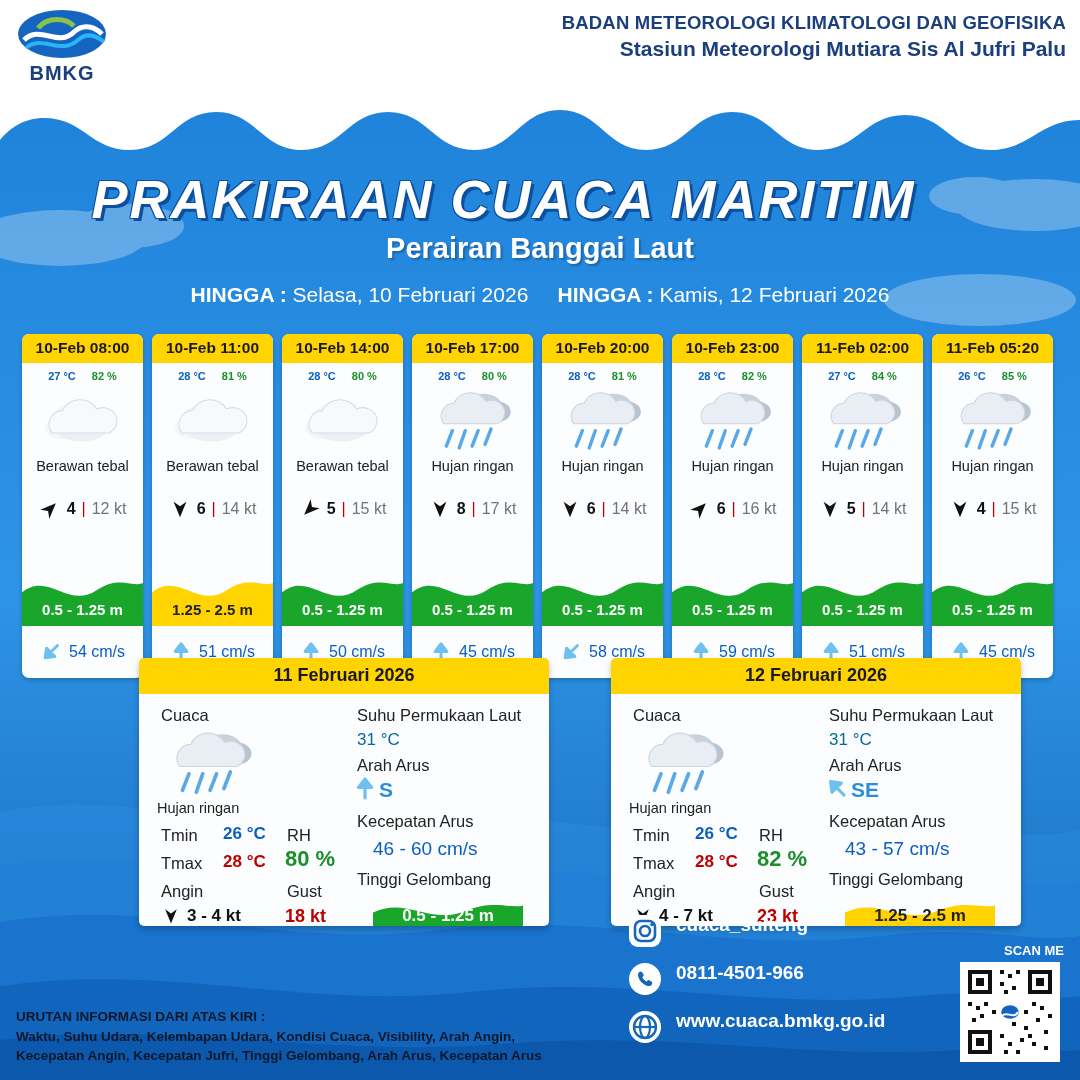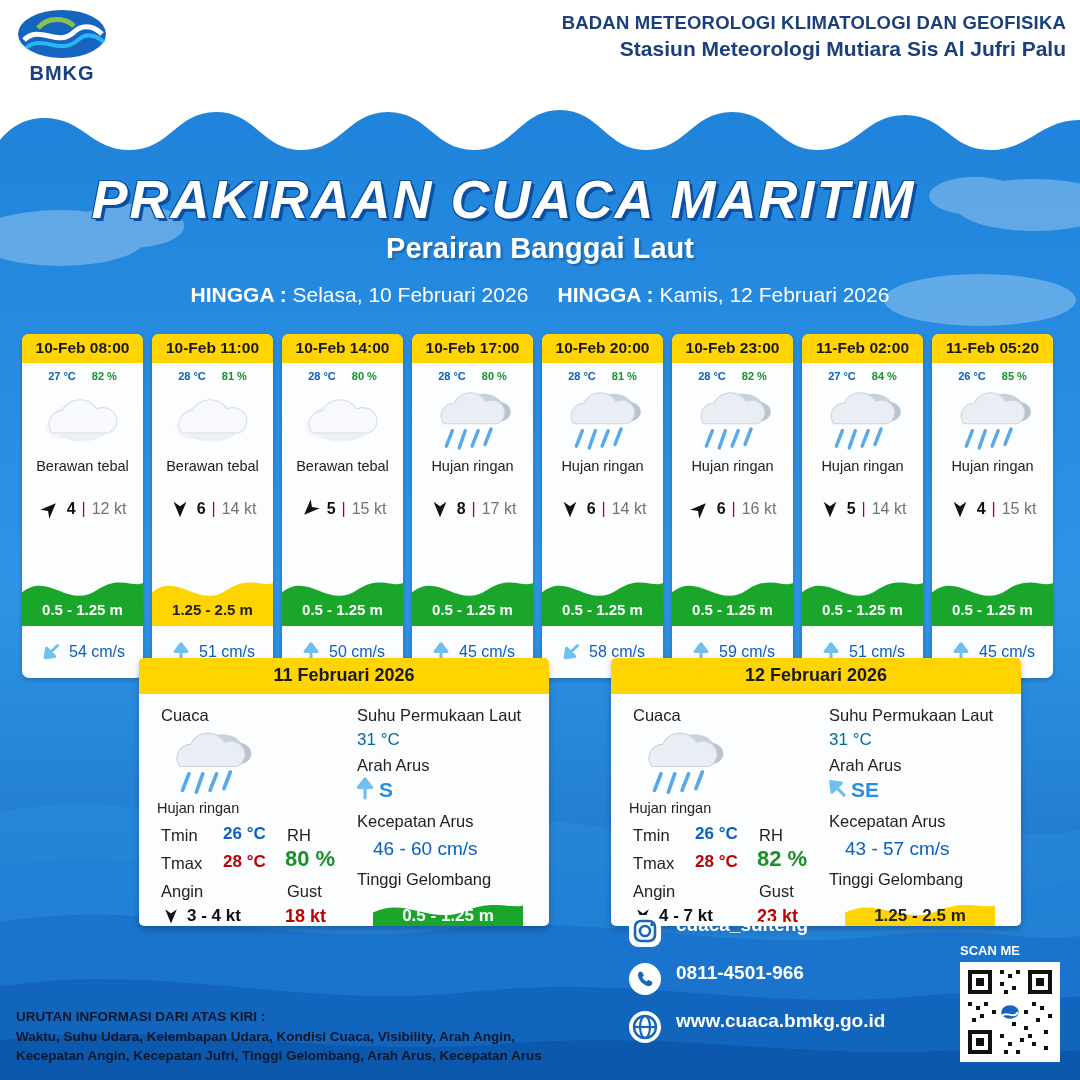--- a/index.html
+++ b/index.html
@@ -151,21 +151,21 @@
   .foot-note {
     position: absolute; left: 16px; bottom: 14px; width: 600px;
     color: #0f172a; font-size: 13.5px; font-weight: bold; line-height: 1.45;
   }
   .contact {
     position: absolute; left: 628px; bottom: 22px; width: 340px;
   }
   .crow { display: flex; gap: 14px; margin-bottom: 14px; }
   .crow .ctext { color: #ffffff; font-size: 19px; font-weight: bold; }
   .scan {
-    position: absolute; right: 16px; bottom: 18px; width: 104px; text-align: left;
+    position: absolute; right: 16px; bottom: 18px; width: 104px; text-align: right;
   }
   .scan-lbl { color: #ffffff; font-size: 13px; font-weight: bold; margin-bottom: 4px; }
   .qr { width: 100px; height: 100px; background: #fff; padding: 4px; }
 </style>
 </head>
 <body>
 
 <svg id="bg" viewBox="0 0 1080 1080">
   <defs>
     <linearGradient id="skyg" x1="0" y1="0" x2="0" y2="1">

